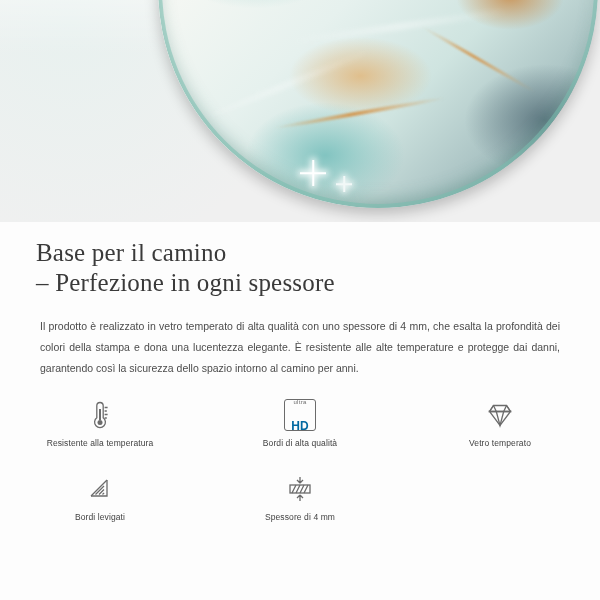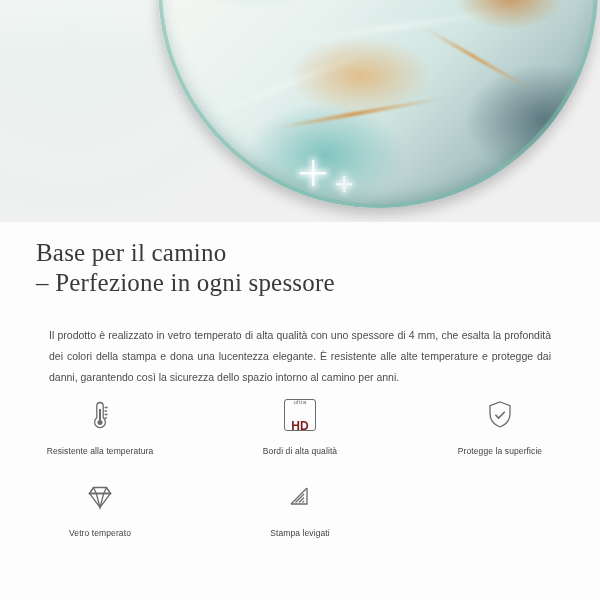--- a/index.html
+++ b/index.html
@@ -114,21 +114,21 @@
     font-size: 25px;
     line-height: 30px;
     color: #3a3a3a;
     font-weight: 400;
     margin: 0;
     padding: 16px 36px 0 36px;
     letter-spacing: .2px;
   }
   .headline .line2 { display: block; }
   .paragraph {
-    margin: 13px;
+    margin: 4px;
     padding: 14px 36px 0 36px;
     font-size: 10.5px;
     line-height: 21px;
     color: #4c4c4c;
     text-align: justify;
   }
 
   
   .features {
     position: absolute;
@@ -147,38 +147,37 @@
   }
   .feature-icon {
     height: 46px;
     width: 46px;
     display: flex;
     align-items: center;
     justify-content: center;
     color: #6b6b6b;
   }
   .feature-label {
-    margin-top: 8px;
     font-size: 8.5px;
     color: #3f3f3f;
     text-align: left;
     letter-spacing: .1px;
   }
   .uhd-box {
     width: 30px; height: 30px;
     border: 1.4px solid #6b6b6b;
     border-radius: 3px;
     display: flex;
     flex-direction: column;
     align-items: center;
     justify-content: center;
     line-height: 1;
   }
   .uhd-small { font-size: 6px; letter-spacing: .3px; color: #6b6b6b; }
-  .uhd-big { font-size: 12px; font-weight: bold; color: #7f1d1d; margin-top: 15px; }
+  .uhd-big { font-size: 12px; font-weight: bold; color: #0369a1; margin-top: 15px; }
 </style>
 </head>
 <body>
 
 <div class="page">
 
   <div class="hero">
     <div class="hero-bg"></div>
     <div class="plate">
       <div class="plate-art"></div>
@@ -219,47 +218,49 @@
     <div class="feature">
       <div class="feature-icon">
         <div class="uhd-box">
           <span class="uhd-small">ultra</span>
           <span class="uhd-big">HD</span>
         </div>
       </div>
       <div class="feature-label">Bordi di alta qualità</div>
     </div>
 
-    <div class="feature">
-      <div class="feature-icon">
-        <svg width="38" height="38" viewBox="0 0 38 38" fill="none" stroke="#6b6b6b" stroke-width="1.3">
-          <path d="M19 6l10 3.6v8.2c0 6.4-4.2 11-10 13.2-5.8-2.2-10-6.8-10-13.2V9.6L19 6z"></path>
-          <path d="M14.4 18.8l3.2 3.3 6.2-6.4" stroke-width="1.6"></path>
-        </svg>
-      </div>
-      <div class="feature-label">Protegge la superficie</div>
-    </div>
 
     <div class="feature">
       <div class="feature-icon">
         <svg width="38" height="38" viewBox="0 0 38 38" fill="none" stroke="#6b6b6b" stroke-width="1.3">
           <path d="M8.5 15.5h21L19 29.5 8.5 15.5z"></path>
           <path d="M12.5 9.5h13l4 6h-21l4-6z"></path>
           <path d="M12.5 9.5l-4 6M25.5 9.5l4 6M12.5 9.5l2.8 6M25.5 9.5l-2.8 6M15.3 15.5L19 29.5l3.7-14"></path>
         </svg>
       </div>
       <div class="feature-label">Vetro temperato</div>
     </div>
 
     <div class="feature">
       <div class="feature-icon">
         <svg width="38" height="38" viewBox="0 0 38 38" fill="none" stroke="#6b6b6b" stroke-width="1.3">
           <path d="M10 26L26 10"></path>
           <path d="M10 26h16V10" stroke-width="1.3"></path>
           <path d="M14.5 24.5l8.5-8.5M18 24.5l5-5M21.5 24.5l1.6-1.6"></path>
         </svg>
       </div>
-      <div class="feature-label">Stampa levigati</div>
-    </div>
-
+      <div class="feature-label">Bordi levigati</div>
+    </div>
+
+    <div class="feature">
+      <div class="feature-icon">
+        <svg width="38" height="38" viewBox="0 0 38 38" fill="none" stroke="#6b6b6b" stroke-width="1.3">
+          <path d="M19 7v6M19 13l-3-3M19 13l3-3"></path>
+          <path d="M19 31v-6M19 25l-3 3M19 25l3 3"></path>
+          <rect x="9" y="15" width="20" height="8"></rect>
+          <path d="M11 23l4-8M15 23l4-8M19 23l4-8M23 23l4-8"></path>
+        </svg>
+      </div>
+      <div class="feature-label">Spessore di 4 mm</div>
+    </div>
 
   </div>
 </div>
 
 </body></html>

